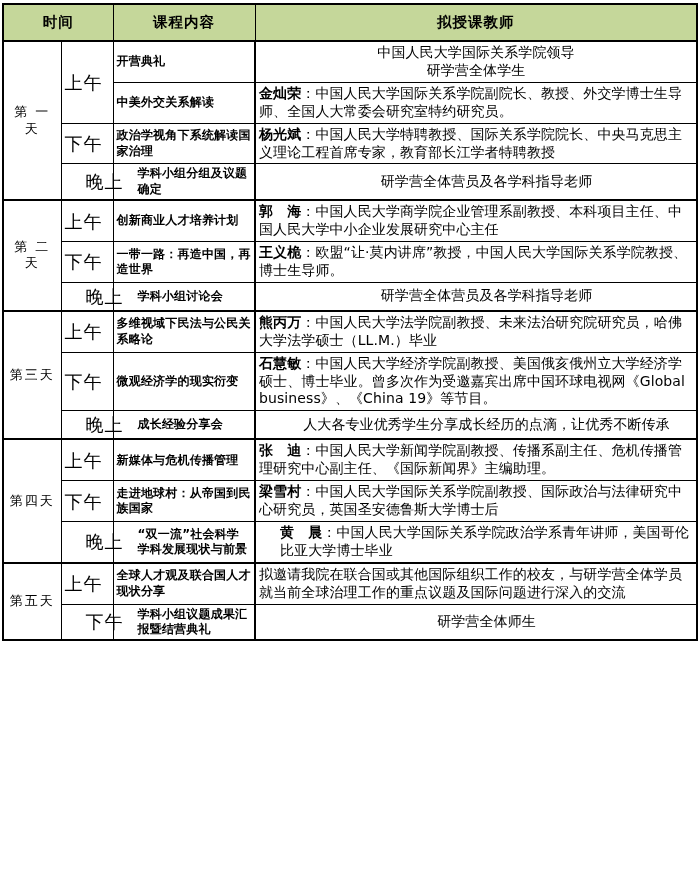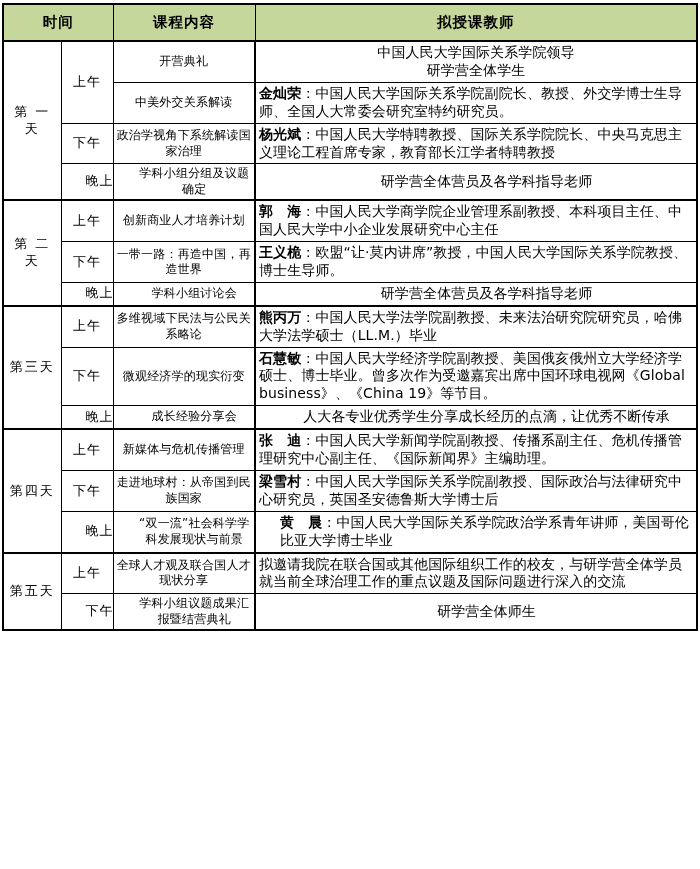--- a/index.html
+++ b/index.html
@@ -56,30 +56,30 @@
     border-bottom: 2px solid #000;
   }
   tr.day-start > td {
     border-top: 2px solid #000;
   }
   tr.day-end > td {
     border-bottom: 2px solid #000;
     padding-left: 24px;
   }
   td.part {
-    text-align: center;
-    font-size: 13px;
+    text-align: left;
+    font-size: 18px;
     letter-spacing: 1px;
     white-space: nowrap;
   }
   td.topic {
-    text-align: center;
     font-size: 12px;
     letter-spacing: 0.2px;
     border-right: 2px solid #000;
+    font-weight: bold;
   }
   td.teacher {
     text-align: left;
     font-size: 14px;
     letter-spacing: 0.1px;
     border-right: 2px solid #000;
     word-break: break-all;
   }
   td.teacher.center {
     text-align: center;

